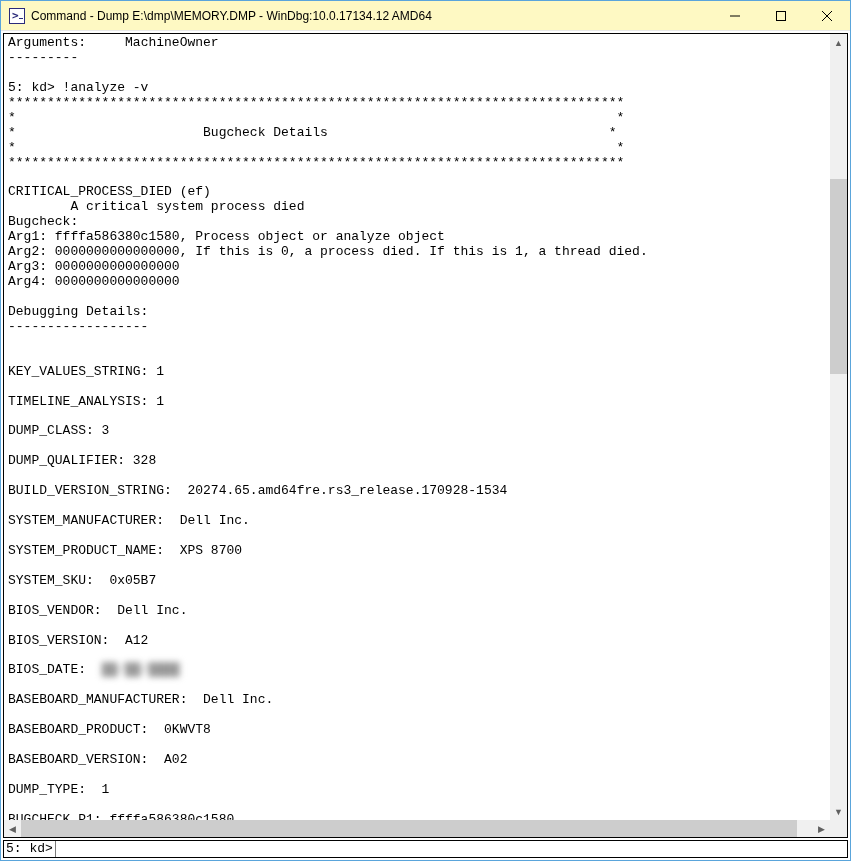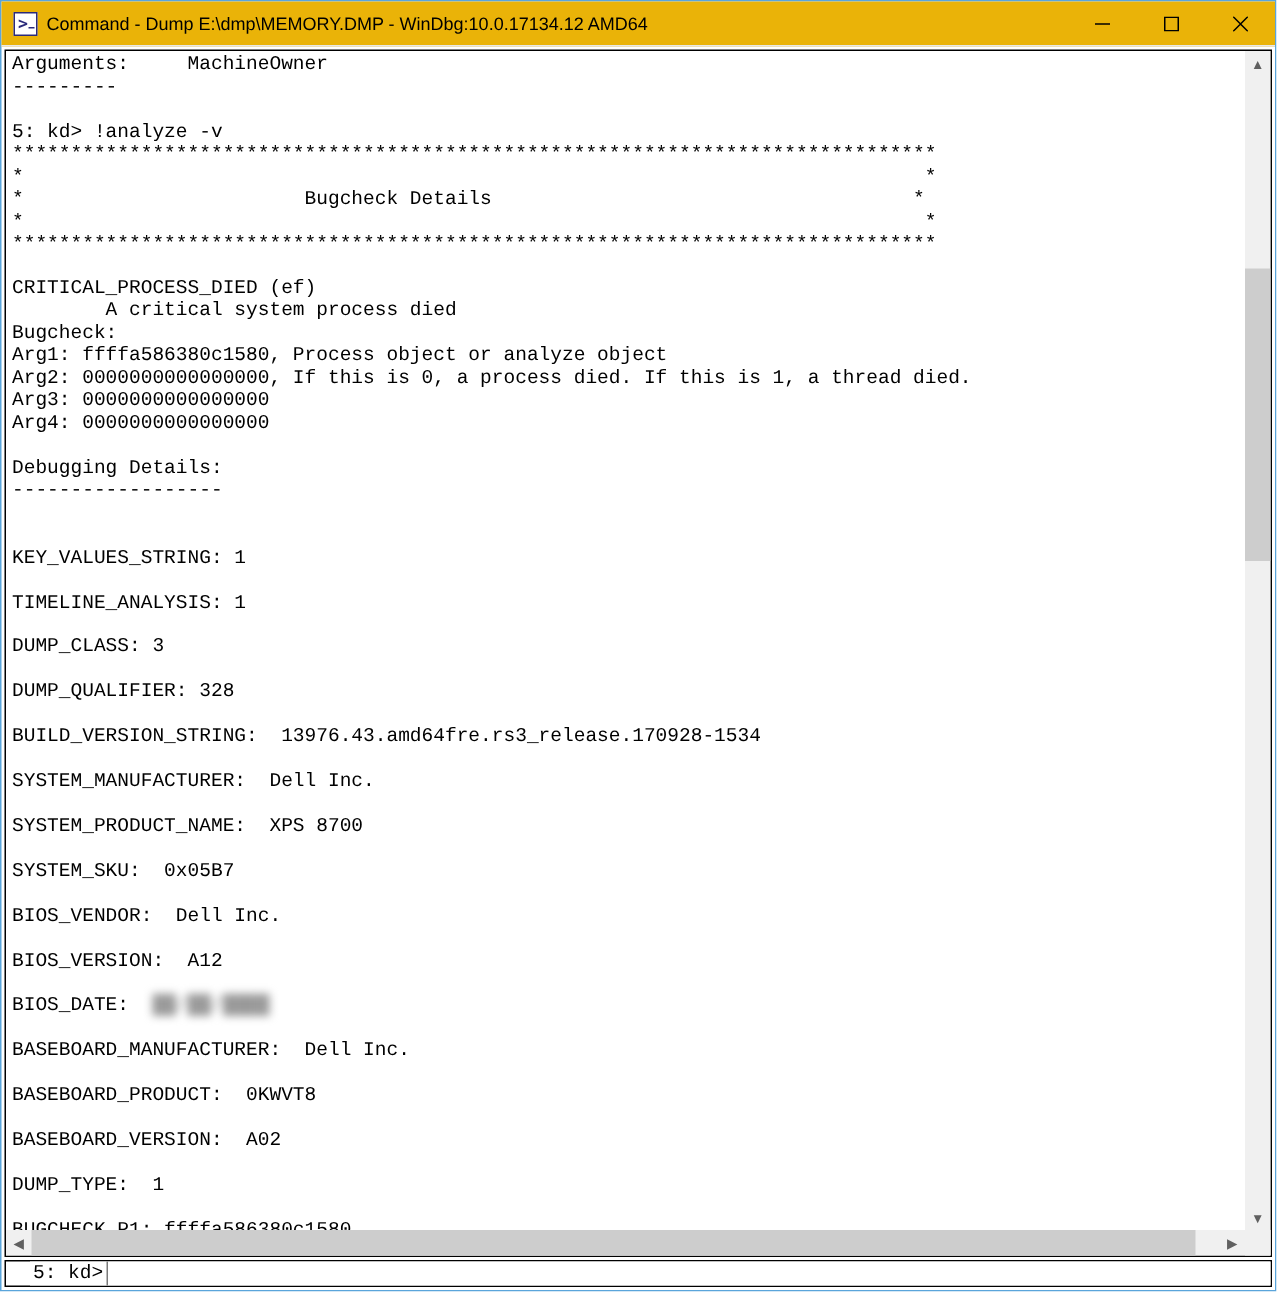--- a/index.html
+++ b/index.html
@@ -14,21 +14,21 @@
     width: 851px; height: 861px;
     border: 1px solid #5aa5db;
     display: flex;
     flex-direction: column;
     background: #fff;
   }
   .titlebar {
     height: 30px;
     display: flex;
     align-items: center;
-    background: #eab308;
+    background: #fef9c3;
     border-bottom: 1px solid #e8e8e8;
     user-select: none;
   }
   .titlebar .app-icon {
     width: 16px; height: 16px;
     margin: 0 6px 0 8px;
     border: 1px solid #2b2b7b;
     background: #fff;
     position: relative;
     display: inline-block;
@@ -129,21 +129,20 @@
     background: #cdcdcd;
   }
   .hscroll .corner { width: 17px; background: #f0f0f0; }
 
   .inputbar {
     display: flex;
     align-items: stretch;
     border: 1px solid #000;
     margin: 0 2px 2px 2px;
     height: 18px;
-    padding-left: 16px;
   }
   .inputbar .prompt {
     font: 13px/16px "Courier New", Consolas, monospace;
     padding: 0 2px;
     border-right: 1px solid #7a7a7a;
     background: #fff;
   }
   .inputbar input {
     flex: 1;
     border: none;
@@ -205,21 +204,21 @@
 
 
 <span>KEY_VALUES_STRING: 1</span>
 
 <span>TIMELINE_ANALYSIS: 1</span>
 
 <span>DUMP_CLASS: 3</span>
 
 <span>DUMP_QUALIFIER: 328</span>
 
-<span>BUILD_VERSION_STRING:  13976.43.amd64fre.rs3_release.170928-1534</span>
+<span>BUILD_VERSION_STRING:  20274.65.amd64fre.rs3_release.170928-1534</span>
 
 <span>SYSTEM_MANUFACTURER:  Dell Inc.</span>
 
 <span>SYSTEM_PRODUCT_NAME:  XPS 8700</span>
 
 <span>SYSTEM_SKU:  0x05B7</span>
 
 <span>BIOS_VENDOR:  Dell Inc.</span>
 
 <span>BIOS_VERSION:  A12</span>

